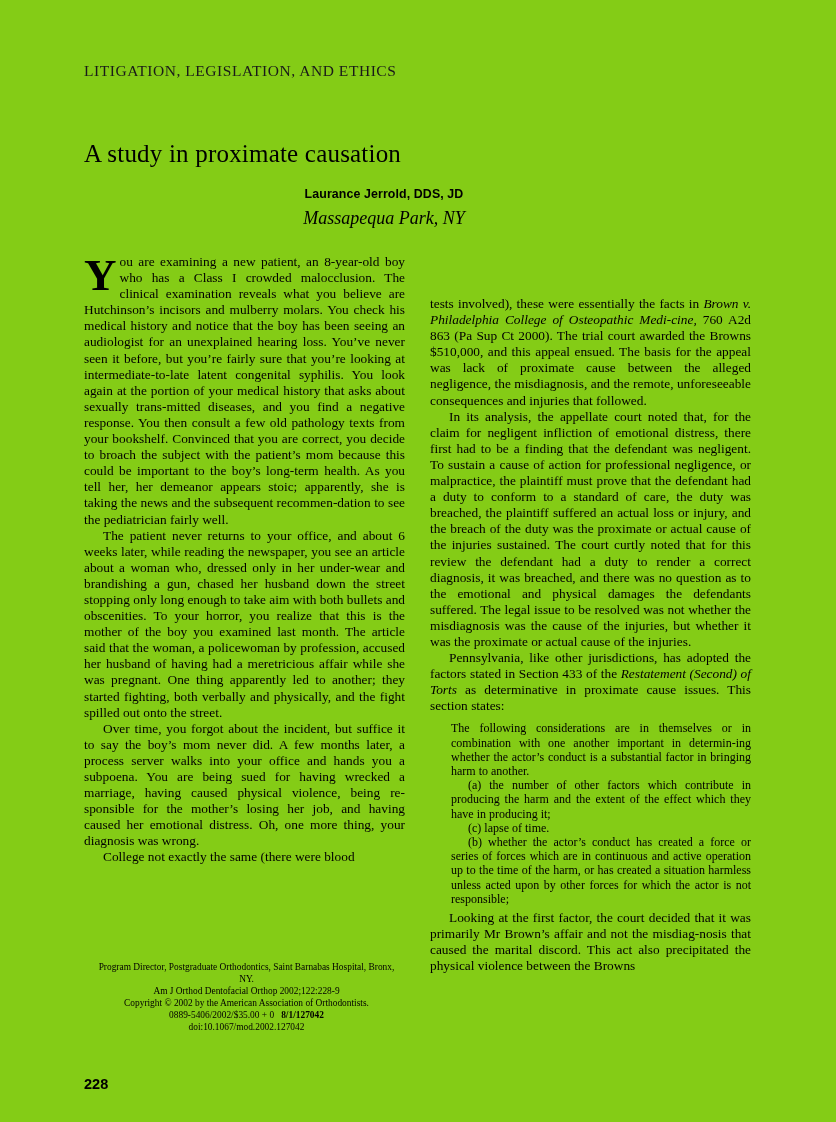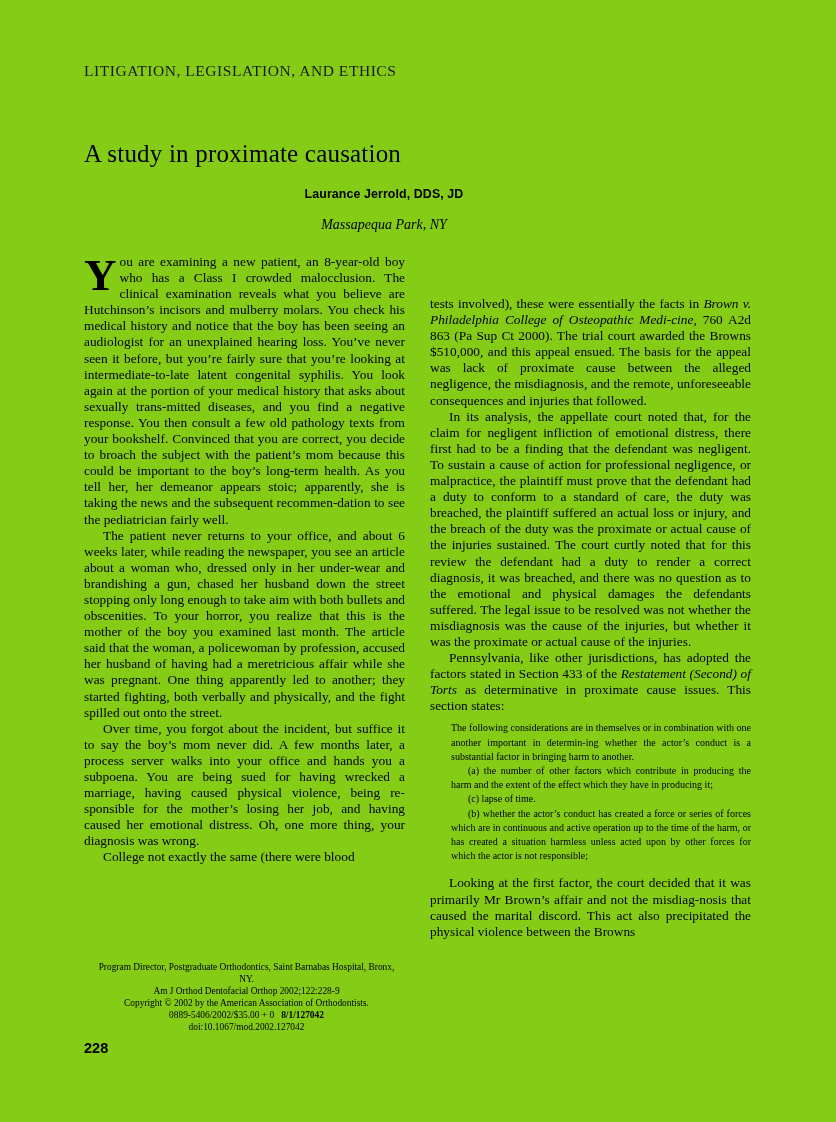--- a/index.html
+++ b/index.html
@@ -58,25 +58,25 @@
   .author-name {
     font-family: "Liberation Sans", "DejaVu Sans", sans-serif;
     font-size: 12.4px;
     font-weight: bold;
     color: #000000;
     letter-spacing: 0.1px;
     line-height: 1.35;
   }
   .author-affil {
     font-family: "Liberation Serif", "DejaVu Serif", serif;
-    font-size: 14px;
+    font-size: 18px;
     font-style: italic;
     color: #000000;
     line-height: 1.45;
-    margin-top: 12px;
+    margin-top: 2px;
   }
 
   
   .col {
     position: absolute;
     top: 254px;
     width: 321px;
     font-size: 13.35px;
     line-height: 16.1px;
     text-align: justify;
@@ -102,23 +102,23 @@
     font-family: "Liberation Serif", "DejaVu Serif", serif;
     font-size: 45px;
     line-height: 35px;
     font-weight: bold;
     padding: 3px 3px 0 0;
     margin-top: 1px;
   }
 
   
   .extract {
-    margin: 7px 0 12px 0;
+    margin: 7px 0 4px 0;
     padding-left: 21px;
-    font-size: 10px;
+    font-size: 12px;
     line-height: 14.2px;
     text-align: justify;
   }
   .extract p {
     margin: 0;
     text-indent: 0;
   }
   .extract p.lettered {
     text-indent: 17px;
   }
@@ -135,21 +135,21 @@
     color: #000000;
     text-align: center;
   }
   .footnote div { margin: 0; }
   .footnote .bold { font-weight: bold; }
 
   
   .folio {
     position: absolute;
     left: 84px;
-    top: 1040px;
+    top: 1076px;
     font-family: "Liberation Sans", "DejaVu Sans", sans-serif;
     font-size: 14.5px;
     font-weight: bold;
     color: #000000;
   }
 
   i, .ital { font-style: italic; }
 </style>
 </head>
 <body>

